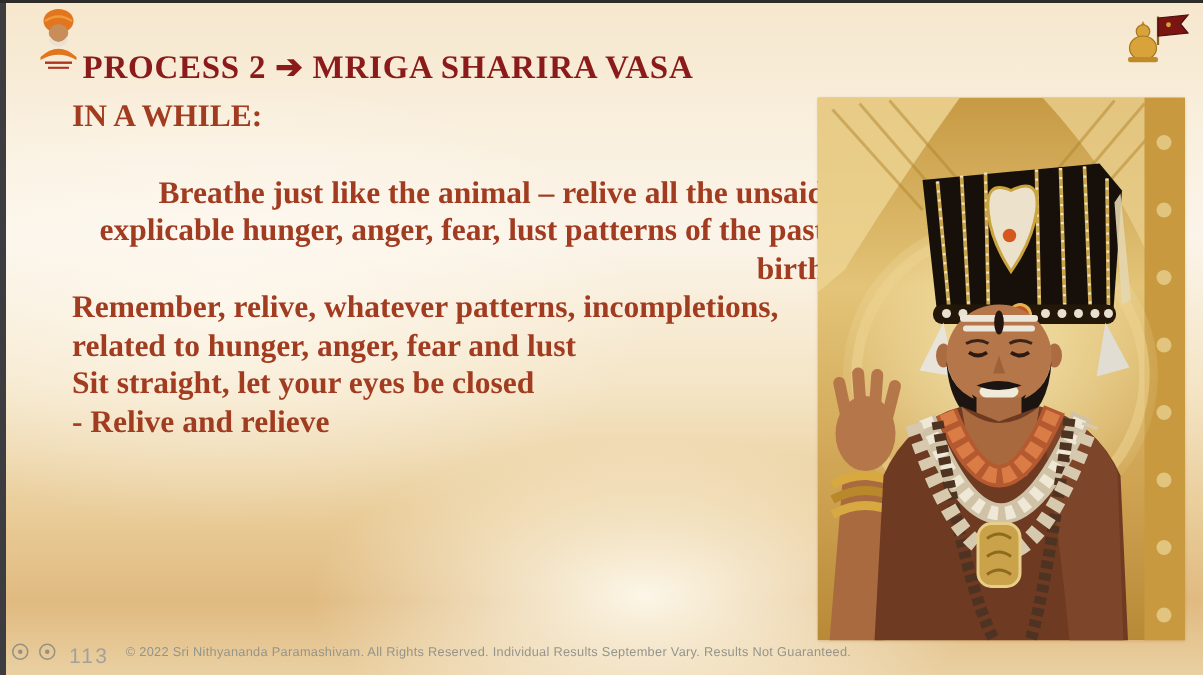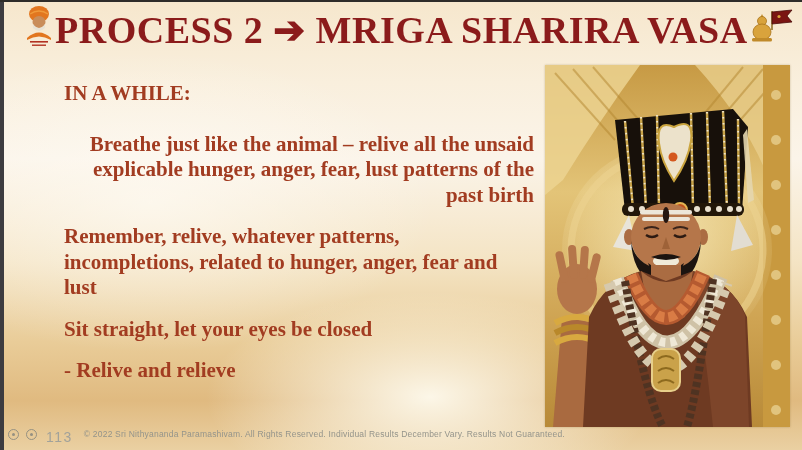--- a/index.html
+++ b/index.html
@@ -18,32 +18,32 @@
   }
   .left-edge {
     position: absolute; left: 0; top: 0; width: 4px; height: 450px;
     background: #3d3c40;
   }
 
   .logo-tl { position: absolute; left: 24px; top: 3px; width: 30px; height: 44px; }
   .emblem-tr { position: absolute; left: 750px; top: 6px; width: 44px; height: 36px; }
 
   .slide-title {
-    position: absolute; left: 55px; top: 6px; width: 700px;
-    font-size: 38px; font-weight: bold; letter-spacing: 0.5px;
+    position: absolute; left: 55px; top: 30px; width: 700px;
+    font-size: 22px; font-weight: bold; letter-spacing: 0.5px;
     color: #8b1b1b;
     white-space: nowrap;
   }
 
   .body-text {
     position: absolute; left: 48px; top: 63px; width: 502px;
     font-size: 21px; font-weight: bold; line-height: 25.5px;
     color: #a23c21;
   }
-  .body-text p { margin: 16px; }
+  .body-text p { margin: 0; }
   .body-text p.gap-above { margin-top: 25px; text-align: right; }
 
   .photo {
     position: absolute; left: 545px; top: 63px; width: 245px; height: 362px;
     box-shadow: 0 0 2px rgba(120,90,30,0.35);
   }
   .photo svg { display: block; }
 
   .footer {
     position: absolute; left: 8px; top: 427px; height: 18px;
@@ -238,15 +238,15 @@
         <rect x="107" y="284" width="28" height="42" rx="9" fill="#caa24a" stroke="#e7cf8a" stroke-width="2"></rect>
         <path d="M113,294 Q121,288 129,294 M113,306 Q121,300 129,306 M113,318 Q121,312 129,318" stroke="#8d6a1e" stroke-width="2" fill="none"></path>
       </g>
     </svg>
   </div>
 
   <div class="footer">
     <span class="wm-icon"></span>
     <span class="wm-icon"></span>
     <span class="page-number">113</span>
-    <span class="copyright">© 2022 Sri Nithyananda Paramashivam. All Rights Reserved. Individual Results December Vary. Results Not Guaranteed.</span>
+    <span class="copyright">© 2022 Sri Nithyananda Paramashivam. All Rights Reserved. Individual Results September Vary. Results Not Guaranteed.</span>
   </div>
 </div>
 
 </body></html>

